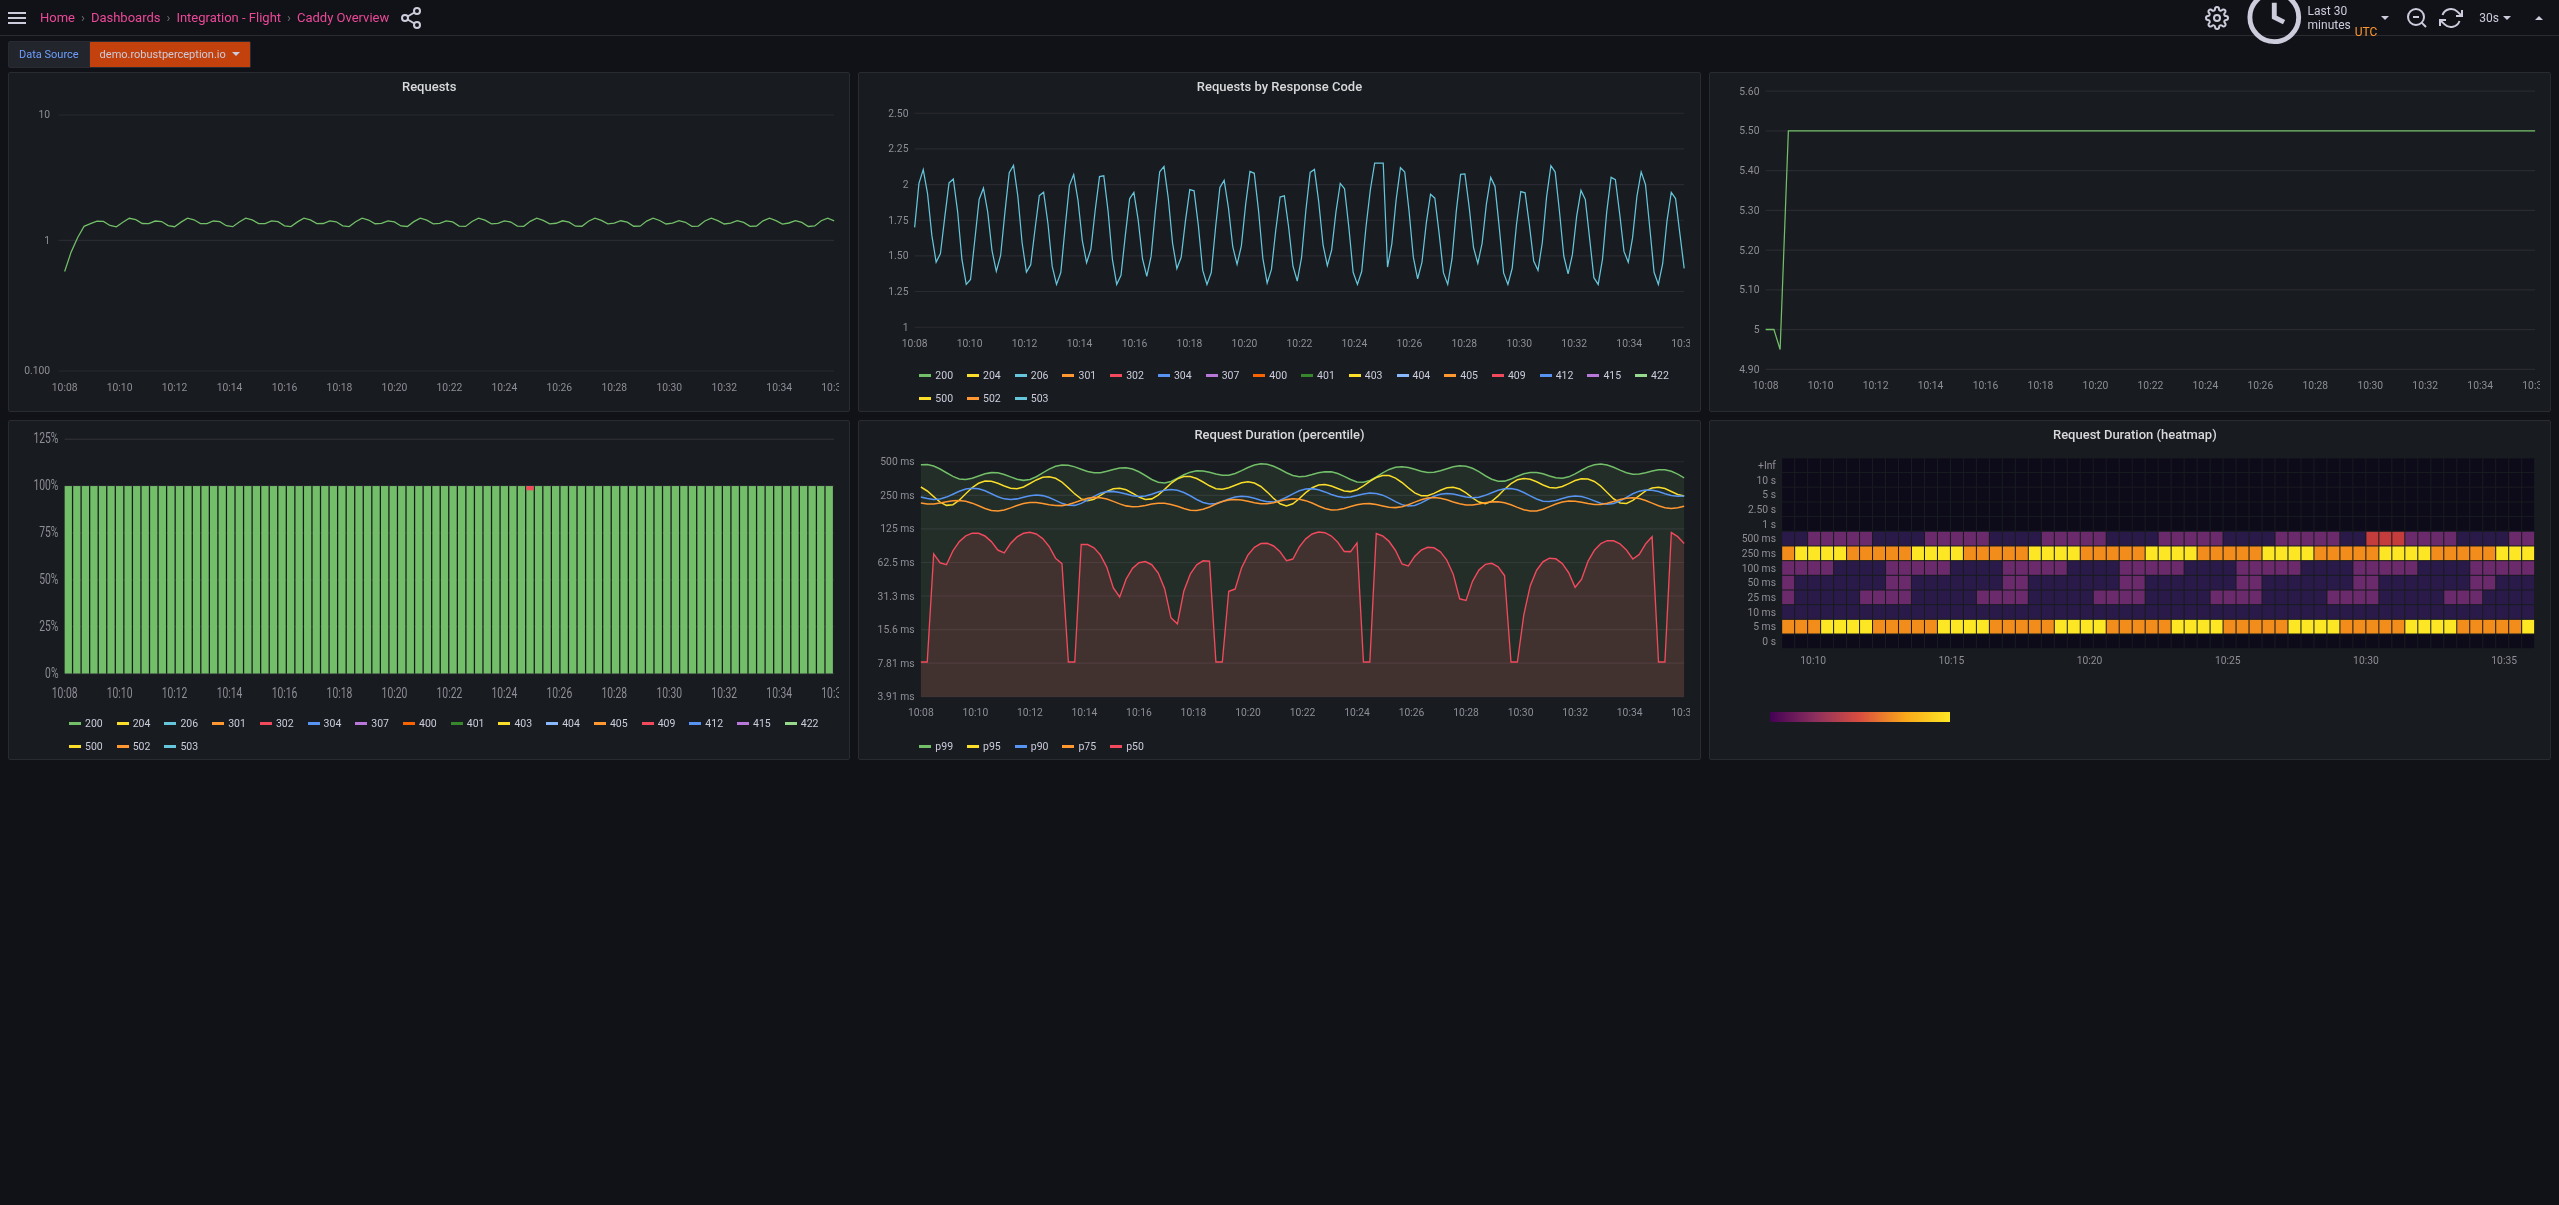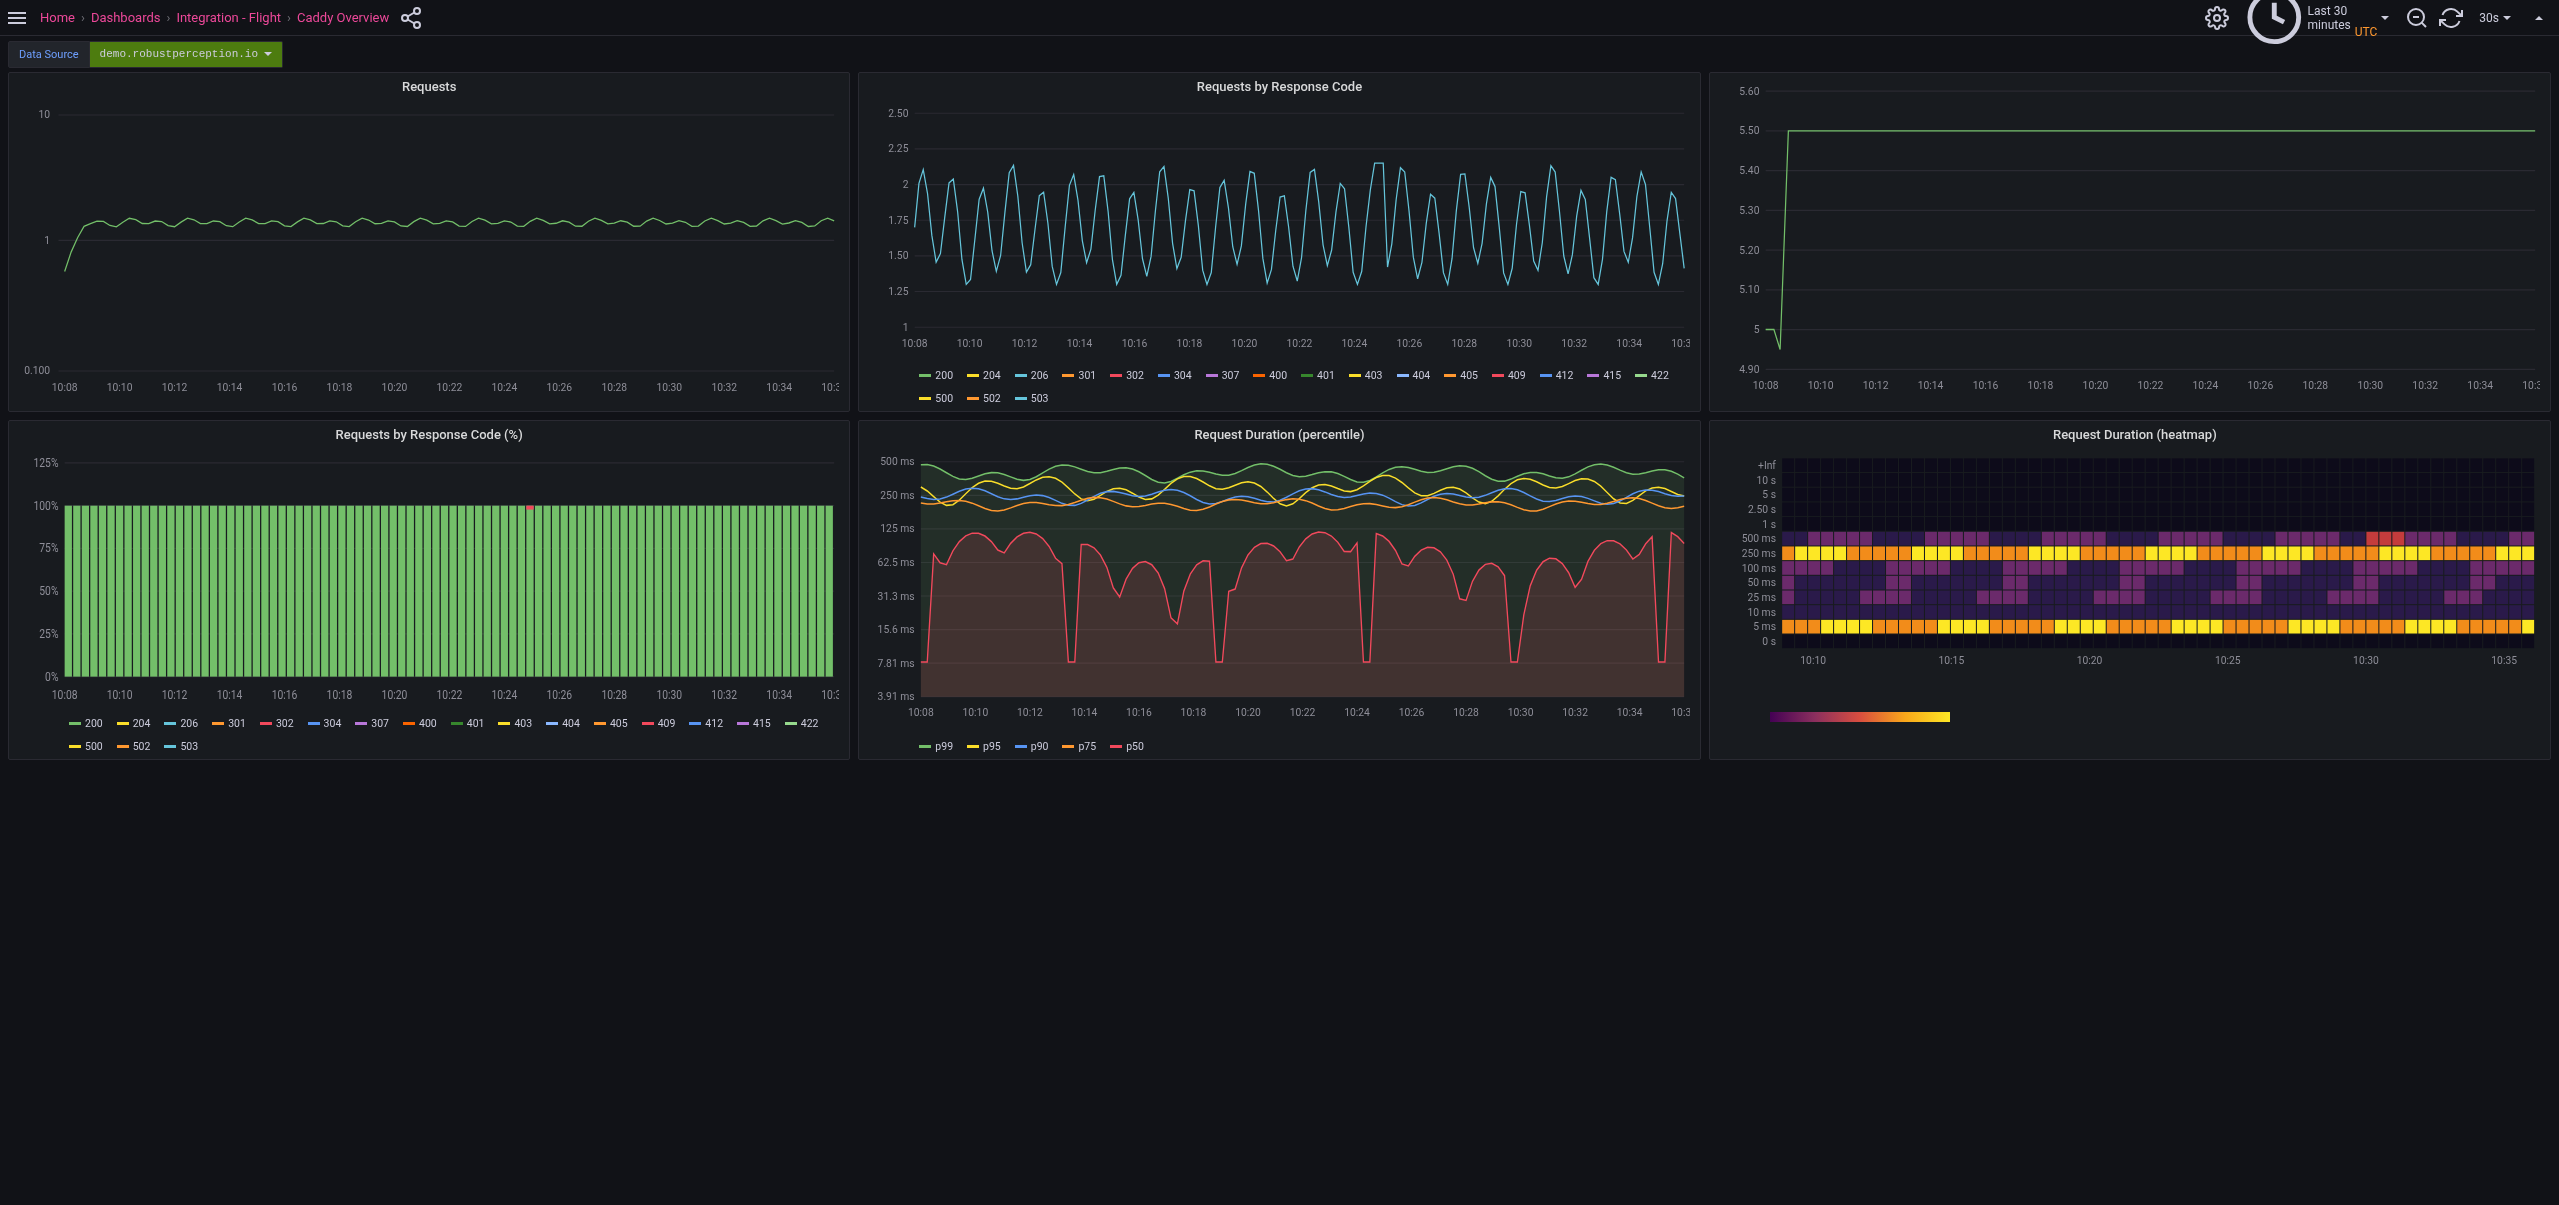--- a/index.html
+++ b/index.html
@@ -12,21 +12,21 @@
 .breadcrumb .sep { color:#6e6e76; }
 .breadcrumb .current { color:#ec4899; }
 .share-icon { margin-left:10px; cursor:pointer; }
 .topbar-right { margin-left:auto; display:flex; align-items:center; gap:10px; }
 .icon-btn { width:24px; height:24px; display:flex; align-items:center; justify-content:center; cursor:pointer; border-radius:2px; }
 .time-picker { display:flex; align-items:center; gap:4px; cursor:pointer; font-size:12px; padding:4px 6px; }
 .time-picker .utc { color:#ff9830;margin-top:28px; }
 .refresh-select { display:flex; align-items:center; gap:4px; cursor:pointer; font-size:12px; padding:4px 6px; }
 .varbar { display:flex; align-items:center; height:36px; padding:4px 8px; gap:8px; }
 .var-label { background:#22252b; padding:6px 10px; border:1px solid #2a2a32; border-radius:2px 0 0 2px; color:#6e9fff; font-size:11px; }
-.var-value { background:#4d7c0f; padding:6px 10px; border:1px solid #2a2a32; border-left:none; border-radius:0 2px 2px 0; cursor:pointer; display:flex; align-items:center; gap:6px; font-size:11px;font-family:Liberation Mono, monospace; }
+.var-value { background:#c2410c; padding:6px 10px; border:1px solid #2a2a32; border-left:none; border-radius:0 2px 2px 0; cursor:pointer; display:flex; align-items:center; gap:6px; font-size:11px; }
 .grid { display:grid; grid-template-columns:1fr 1fr 1fr; gap:8px; padding:0 8px 8px; }
 .panel { background:#181b1f; border:1px solid #2a2a32; border-radius:2px; display:flex; flex-direction:column; height:340px; }
 .panel-title { text-align:center; font-size:13px; color:#d8d9da; padding:6px 0 4px; font-weight:500; }
 .panel-title.left { text-align:center; padding-left:10px; }
 .panel-body { flex:1; position:relative; padding:4px 10px 4px 4px; }
 .legend { display:flex; flex-wrap:wrap; gap:10px 14px; padding:4px 10px 6px 60px; font-size:10.5px; }
 .legend-item { display:flex; align-items:center; gap:4px; }
 .legend-item .swatch { width:12px; height:3px; }
 svg { width:100%; height:100%; display:block; }
 .axis text { font-size:10px; fill:#8e8e98; }
@@ -310,21 +310,20 @@
             <text x="635.3571428571429" y="265" text-anchor="middle">10:30</text>
             <text x="688.5714285714286" y="265" text-anchor="middle">10:32</text>
             <text x="741.7857142857143" y="265" text-anchor="middle">10:34</text>
             <text x="795" y="265" text-anchor="middle">10:36</text>
           </g>
       </svg>
     </div>
   </div>
 
   <div class="panel">
-    <div class="panel-title">Requests by Response Code (%)</div>
     <div class="panel-body">
       <svg viewBox="0 0 800 200" preserveAspectRatio="none">
         <g class="axis" id="pct-yticks">
             <text x="44" y="13" text-anchor="end">125%</text>
             <text x="44" y="46" text-anchor="end">100%</text>
             <text x="44" y="79" text-anchor="end">75%</text>
             <text x="44" y="112" text-anchor="end">50%</text>
             <text x="44" y="145" text-anchor="end">25%</text>
             <text x="44" y="178" text-anchor="end">0%</text>
           </g>

